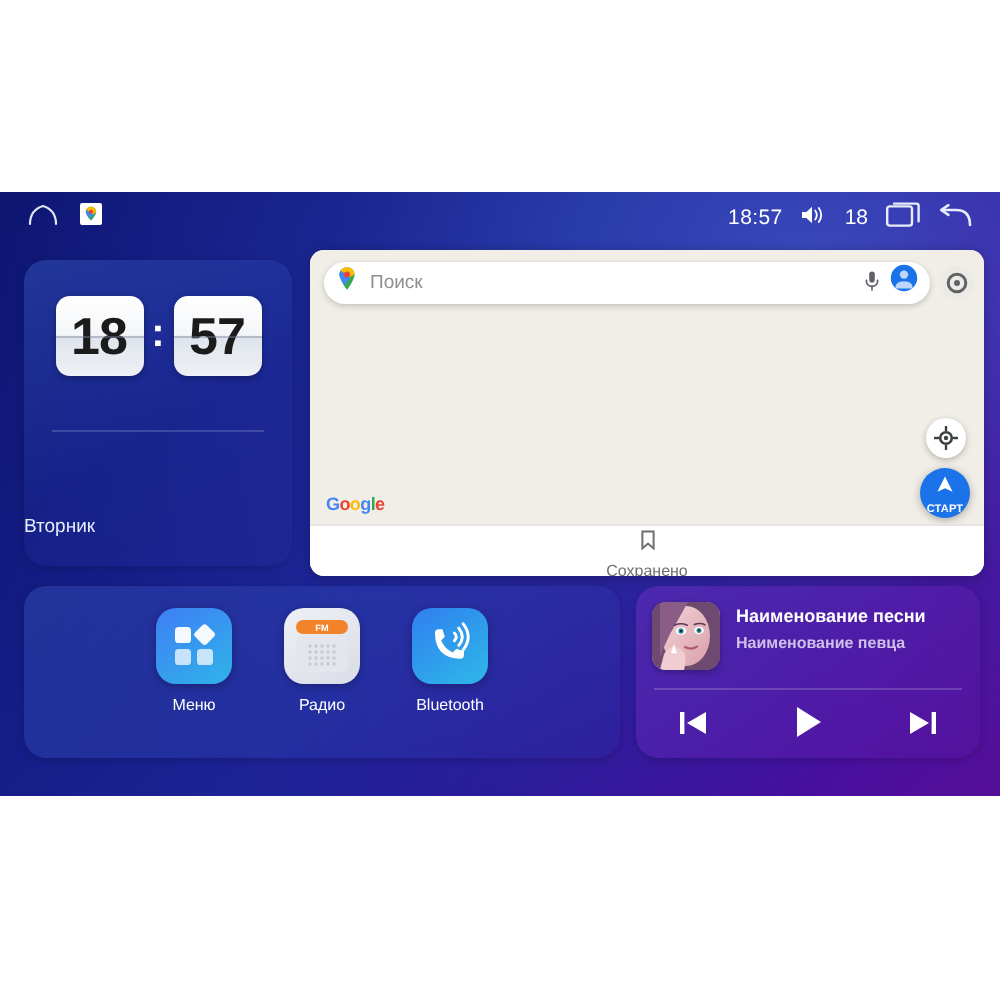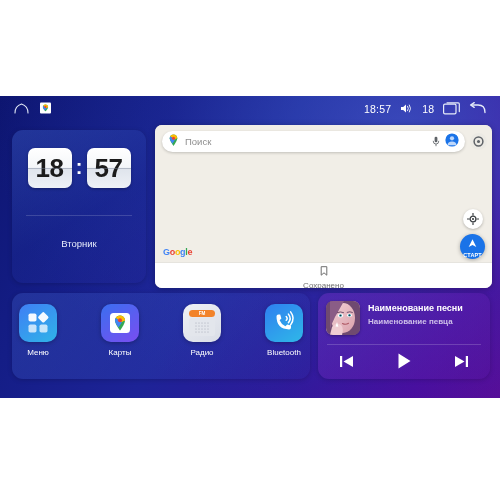--- a/index.html
+++ b/index.html
@@ -114,23 +114,22 @@
   #clock-date {
     position: absolute;
     left: 0; top: 96px;
     width: 134px;
     text-align: center;
     font-size: 9.5px;
     color: #e7ecfb;
   }
   #clock-day {
     position: absolute;
-    left: 0; top: 108px;
+    left: 0; top: 128px;
     width: 134px;
-    text-align: center;
     font-size: 9.5px;
     color: #e7ecfb;
   }
 
   
   #map-widget {
     position: absolute;
     left: 155px; top: 29px;
     width: 337px; height: 163px;
     border-radius: 7px;
@@ -238,21 +237,21 @@
   #dock {
     left: 12px; top: 197px;
     width: 298px; height: 86px;
     background: linear-gradient(135deg, rgba(70,105,210,0.30), rgba(40,50,165,0.18));
   }
   #dock-inner {
     position: absolute;
     left: 0; top: 11px;
     width: 298px;
     display: flex;
-    justify-content: space-between;
+    justify-content: center;
     align-items: flex-start;
     gap: 12px;
   }
   .app {
     width: 52px;
     display: flex;
     flex-direction: column;
     align-items: center;
     gap: 6px;
   }
@@ -463,32 +462,20 @@
           <svg width="24" height="24" viewBox="0 0 24 24">
             <rect x="2.5" y="2.5" width="8" height="8" rx="1.8" fill="#ffffff" opacity="0.95"></rect>
             <rect x="2.5" y="13.5" width="8" height="8" rx="1.8" fill="#ffffff" opacity="0.72"></rect>
             <rect x="13.5" y="13.5" width="8" height="8" rx="1.8" fill="#ffffff" opacity="0.72"></rect>
             <rect x="13.2" y="2.2" width="8.2" height="8.2" rx="1.6" fill="#ffffff" opacity="0.95" transform="rotate(45 17.3 6.3)"></rect>
           </svg>
         </div>
         <div class="app-label">Меню</div>
       </div>
 
-      <div class="app">
-        <div class="app-icon ic-maps">
-          <svg width="26" height="26" viewBox="0 0 26 26">
-            <rect x="3" y="3" width="20" height="20" rx="3.5" fill="#ffffff"></rect>
-            <path d="M13 5.6 C10.1 5.6 8 7.8 8 10.4 C8 13.9 13 20.4 13 20.4 C13 20.4 18 13.9 18 10.4 C18 7.8 15.9 5.6 13 5.6 Z" fill="#34a853"></path>
-            <path d="M13 5.6 C11.2 5.6 9.6 6.5 8.7 7.9 L14.9 12.2 C16.6 10.0 18 11.3 18 10.4 C18 7.8 15.9 5.6 13 5.6 Z" fill="#fbbc05"></path>
-            <path d="M8.7 7.9 C8.25 8.6 8 9.5 8 10.4 C8 12.4 10.1 15.4 11.5 17.4 L14.9 12.2 Z" fill="#4285f4"></path>
-            <circle cx="13" cy="10.3" r="2" fill="#ea4335"></circle>
-          </svg>
-        </div>
-        <div class="app-label">Карты</div>
-      </div>
 
       <div class="app">
         <div class="app-icon ic-radio">
           <svg width="34" height="34" viewBox="0 0 34 34">
             <rect x="4" y="4" width="26" height="7" rx="3.5" fill="#f2832a"></rect>
             <text x="17" y="9.4" font-family="Liberation Sans, sans-serif" font-size="4.6" font-weight="bold" fill="#ffffff" text-anchor="middle">FM</text>
             <rect x="4" y="12" width="26" height="18" rx="2.5" fill="#e3e6ec"></rect>
             <g fill="#c6cad3">
               <circle cx="11" cy="17" r="0.85"></circle>
                 <circle cx="14" cy="17" r="0.85"></circle>

